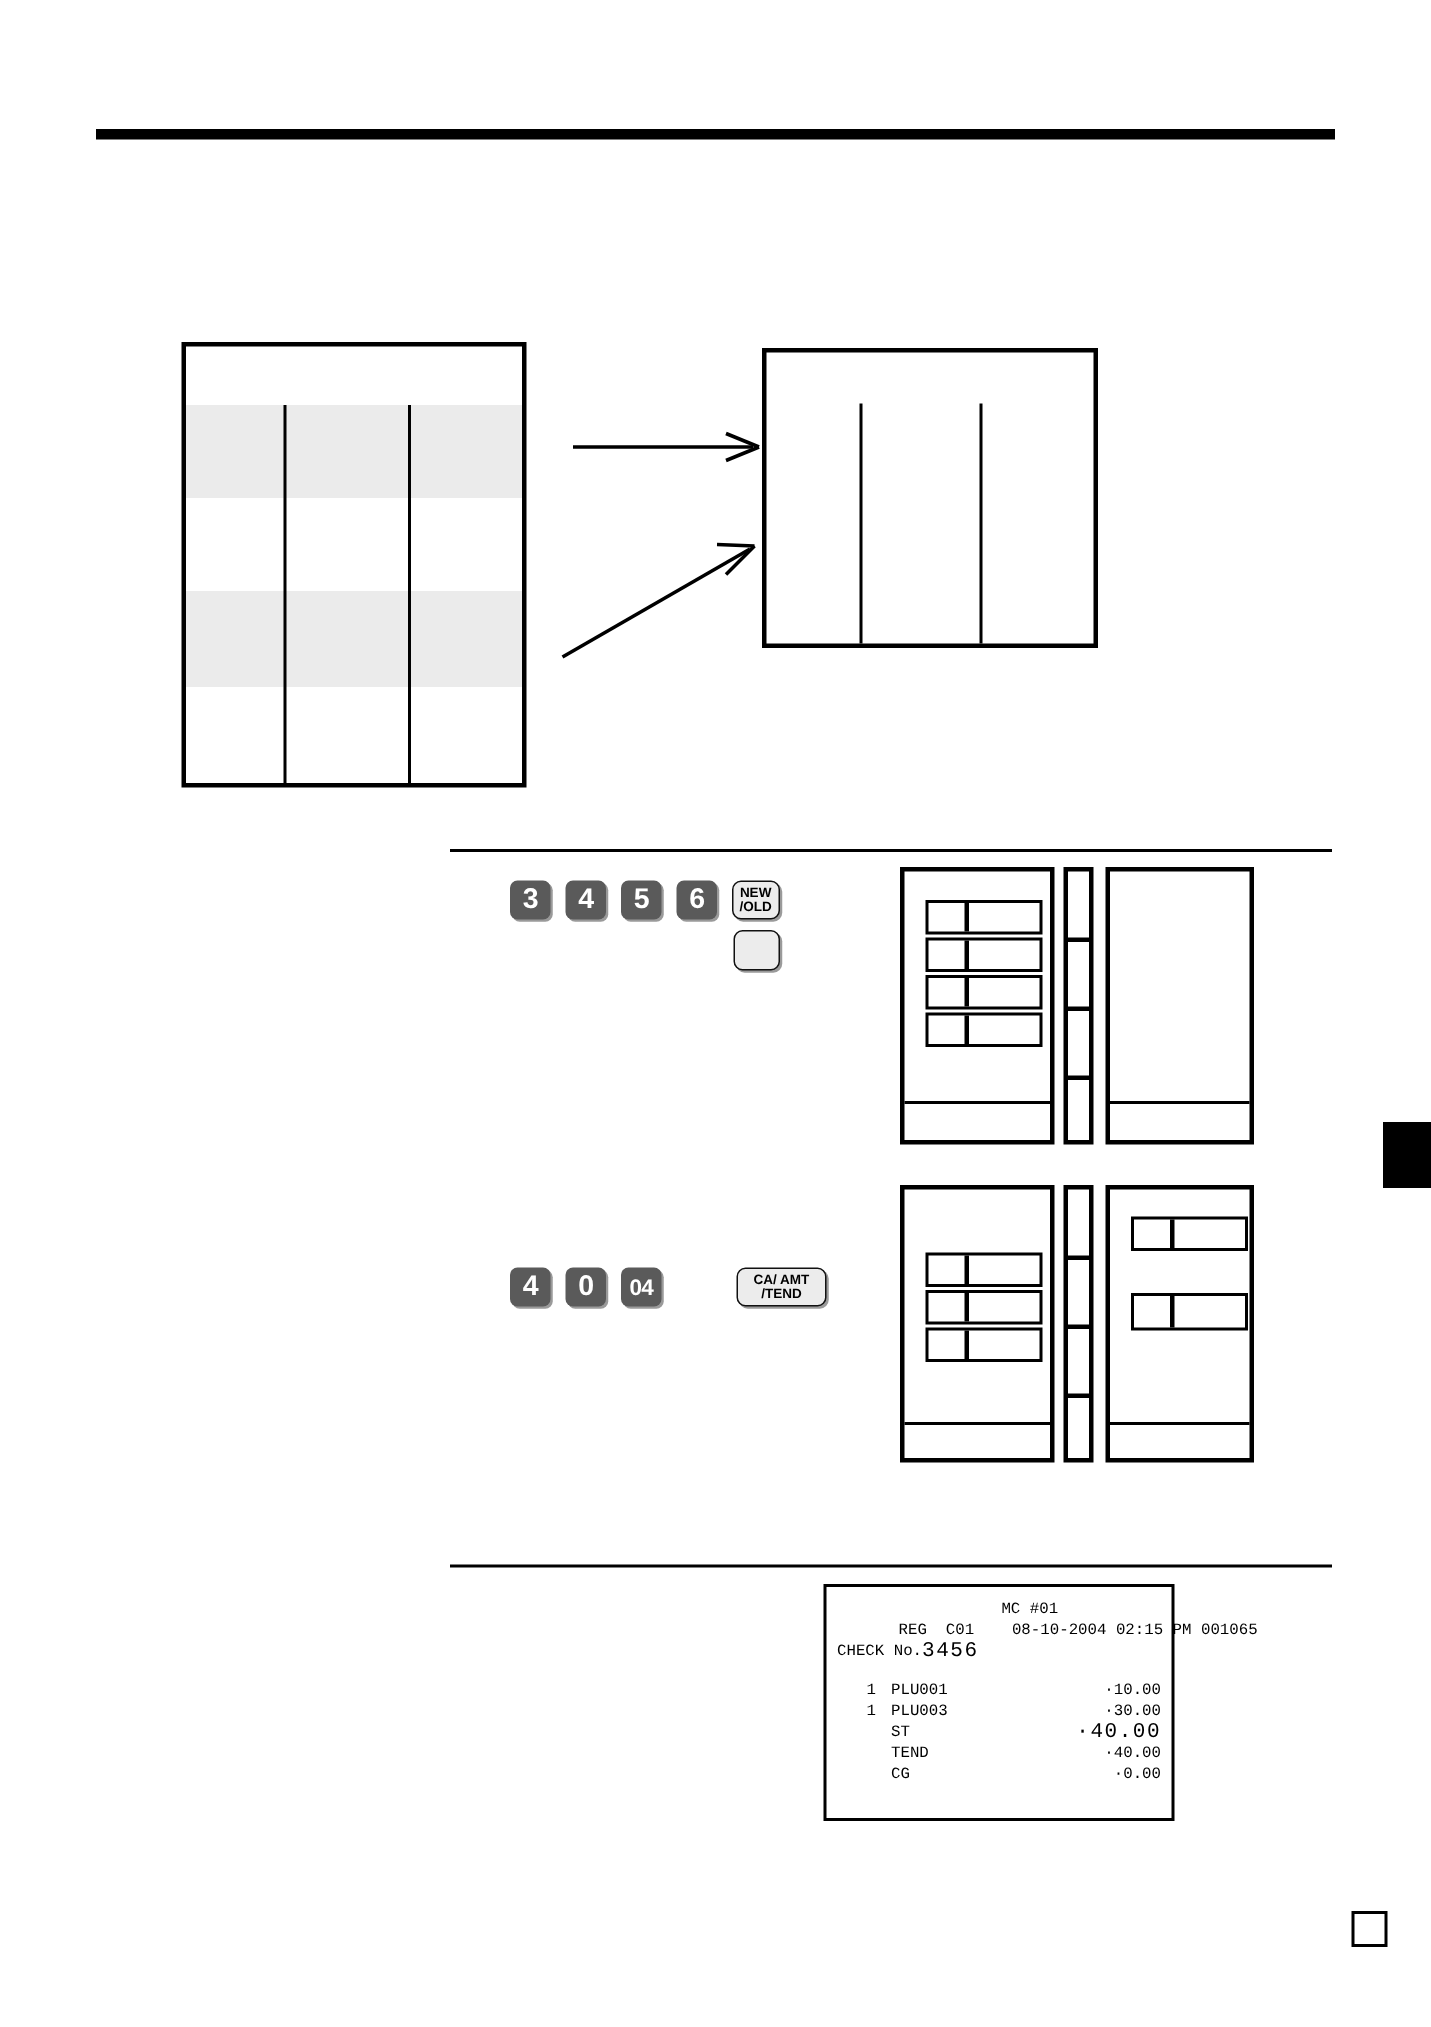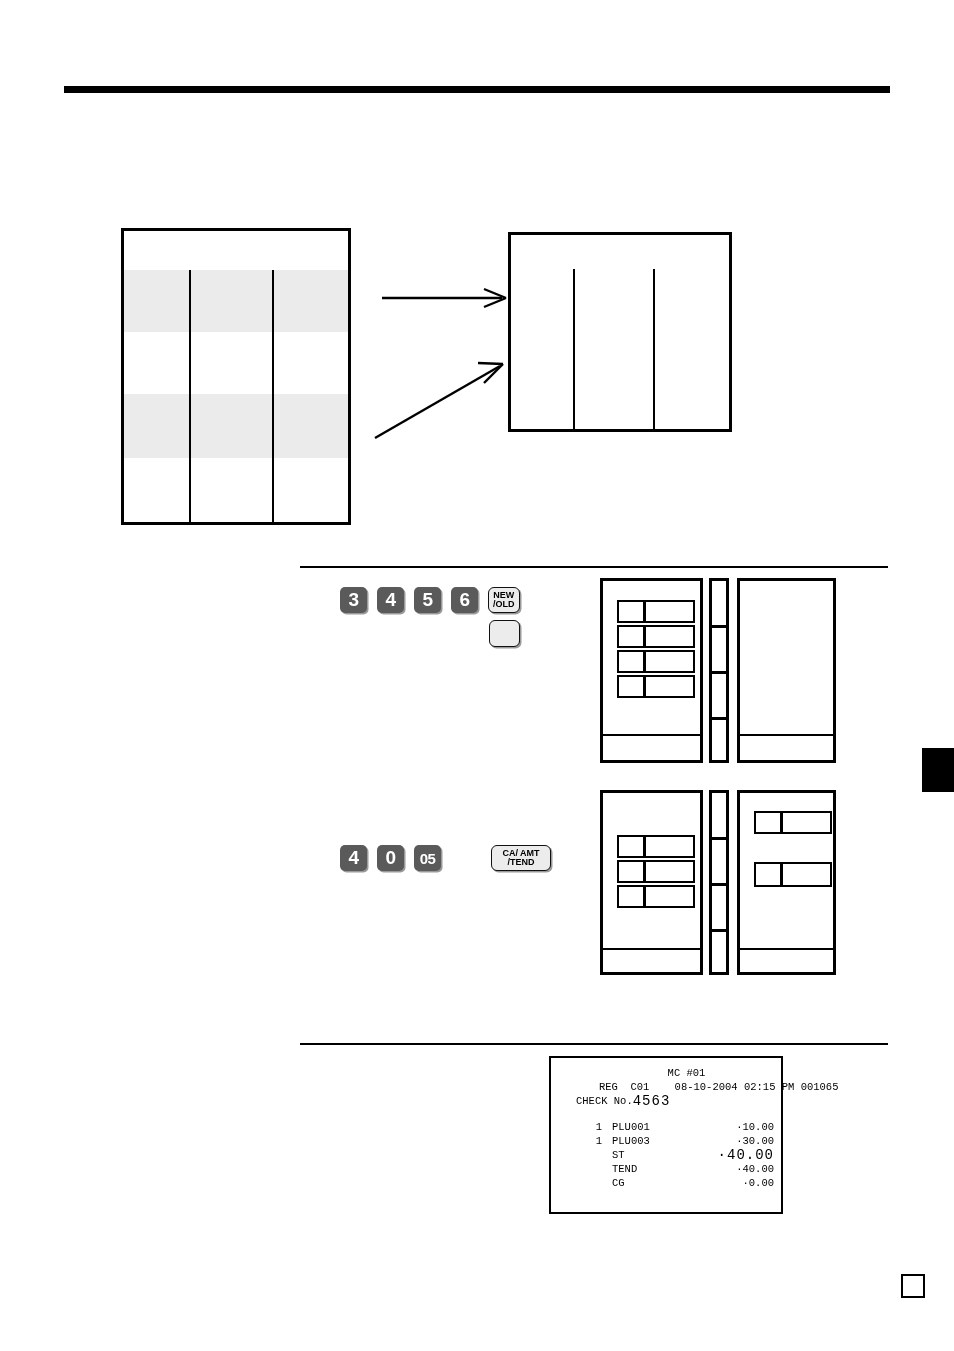--- a/index.html
+++ b/index.html
@@ -182,21 +182,21 @@
     background: #fff;
     box-sizing: border-box;
     font-family: "Liberation Mono", monospace;
     font-size: 10.5px;
     line-height: 14px;
     padding: 8px 7px 0 7px;
   }
   .rc-line { white-space: pre; letter-spacing: 0px; margin-left: 41px; }
   .rc-center { text-align: center; }
   .rc-big { font-size: 14px; letter-spacing: 1px; font-weight: normal; }
-  .rc-row { display: flex; white-space: pre; margin-left: 18px; }
+  .rc-row { display: flex; white-space: pre; }
   .rc-qty { width: 26px; text-align: right; }
   .rc-name { flex: 1; padding-left: 10px; }
   .rc-amt { text-align: center; white-space: pre; }
   .rc-amt.st { font-size: 14px; letter-spacing: 1px; }
   .rc-spacer { height: 12px; }
 
   
   .edge-tab {
     position: absolute;
     left: 922px;
@@ -287,21 +287,21 @@
     <div class="seg" style="top:136px;"></div>
   </div>
 
   <div class="panel" style="left:737px; top:578px; width:99px; height:185px;">
     <div class="footer-line" style="top:153px;"></div>
   </div>
 
   <div class="keyrow" style="left:340px; top:845px;">
     <div class="key">4</div>
     <div class="key">0</div>
-    <div class="key double">05</div>
+    <div class="key double">04</div>
     <div class="key-fn wide">
       <span>CA/ AMT</span>
       <span>/TEND</span>
     </div>
   </div>
 
   <div class="panel" style="left:600px; top:790px; width:103px; height:185px;">
     <div class="cell-row" style="left:14px; top:42px; width:78px; height:23px;">
       <div class="divider" style="left:24px;"></div>
     </div>
@@ -330,21 +330,21 @@
     <div class="footer-line" style="top:155px;"></div>
   </div>
 
   <div class="section-rule" style="left:300px; top:1043px; width:588px;"></div>
 
   <div class="receipt">
     <div class="rc-line rc-center">MC #01</div>
     <div class="rc-line">REG  C01    08-10-2004 02:15 PM 001065</div>
     <div class="rc-row">
       <span>CHECK No.</span>
-      <span class="rc-big">4563</span>
+      <span class="rc-big">3456</span>
     </div>
     <div class="rc-spacer"></div>
 
     <div class="rc-row">
       <span class="rc-qty">1</span>
       <span class="rc-name">PLU001</span>
       <span class="rc-amt">·10.00</span>
     </div>
     <div class="rc-row">
       <span class="rc-qty">1</span>

